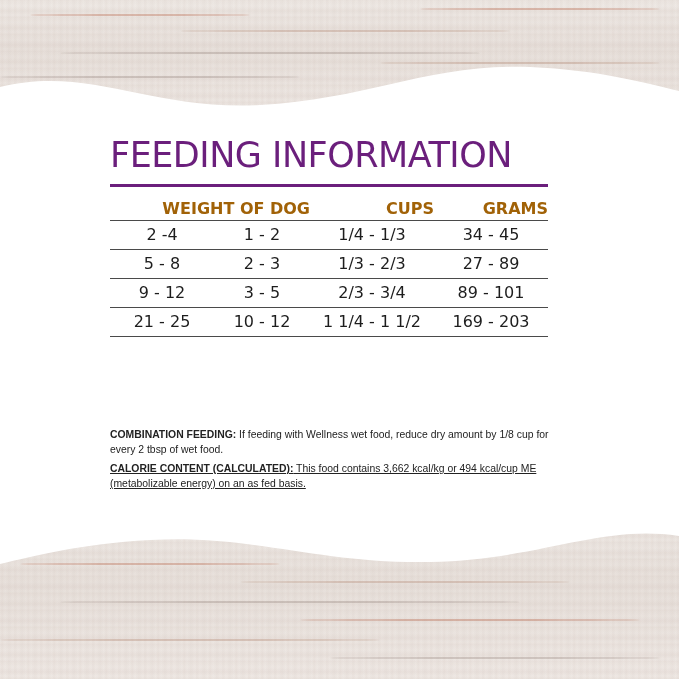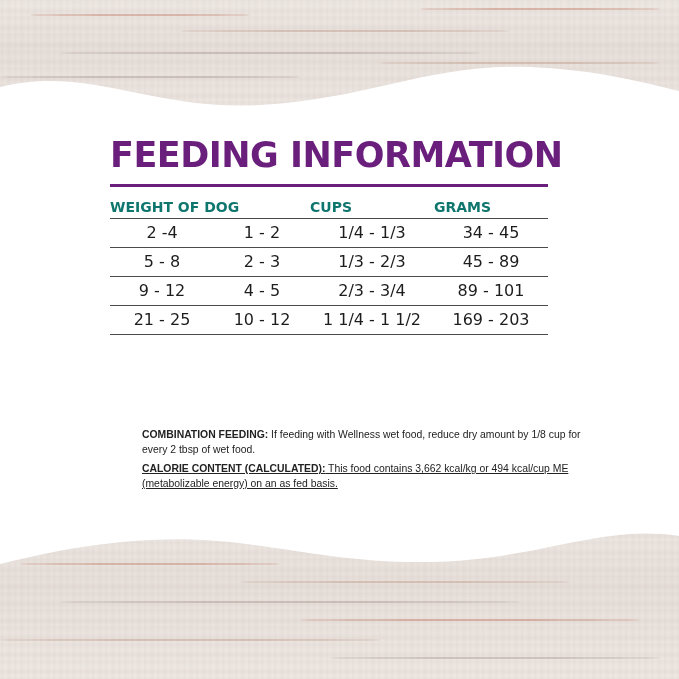--- a/index.html
+++ b/index.html
@@ -70,21 +70,21 @@
     width: 679px;
     height: 679px;
   }
 
   .title {
     position: absolute;
     left: 110px;
     top: 136px;
     width: 460px;
     font-family: "DejaVu Sans", sans-serif;
-    font-weight: bold;
+    font-weight: normal;
     font-size: 35px;
     letter-spacing: -0.5px;
     color: #6b1f7c;
     line-height: 1.1;
   }
 
   .title-rule {
     position: absolute;
     left: 110px;
     top: 184px;
@@ -96,24 +96,24 @@
   table.feeding {
     position: absolute;
     left: 110px;
     top: 197px;
     width: 438px;
     border-collapse: collapse;
     font-family: "DejaVu Sans", sans-serif;
   }
 
   table.feeding th {
-    font-size: 14px;
+    font-size: 16px;
     font-weight: bold;
-    color: #0f766e;
-    text-align: left;
+    color: #a16207;
+    text-align: right;
     padding: 2px 0 1px 0;
     line-height: 1.28;
     border: 0;
   }
 
   table.feeding td {
     font-size: 16px;
     color: #1d1d1d;
     text-align: center;
     padding: 4px 0 4px 0;
@@ -128,21 +128,20 @@
   .col-grams { width: 114px; }
 
   .note {
     position: absolute;
     left: 110px;
     width: 440px;
     font-family: "Liberation Sans", sans-serif;
     font-size: 10.4px;
     color: #222222;
     line-height: 1.42;
-    margin-left: 32px;
   }
   .note b { font-weight: bold; }
   .note.n1 { top: 428px; }
   .note.n2 { top: 462px; text-decoration: underline; }
 </style>
 </head>
 <body>
 
 <div class="wood-band top">
   <div class="wood-texture"></div>
@@ -193,25 +192,25 @@
       <tr>
         <td>2 -4</td>
         <td>1 - 2</td>
         <td>1/4 - 1/3</td>
         <td>34 - 45</td>
       </tr>
       <tr>
         <td>5 - 8</td>
         <td>2 - 3</td>
         <td>1/3 - 2/3</td>
-        <td>45 - 89</td>
+        <td>27 - 89</td>
       </tr>
       <tr>
         <td>9 - 12</td>
-        <td>4 - 5</td>
+        <td>3 - 5</td>
         <td>2/3 - 3/4</td>
         <td>89 - 101</td>
       </tr>
       <tr class="last">
         <td>21 - 25</td>
         <td>10 - 12</td>
         <td>1 1/4 - 1 1/2</td>
         <td>169 - 203</td>
       </tr>
     </tbody>

